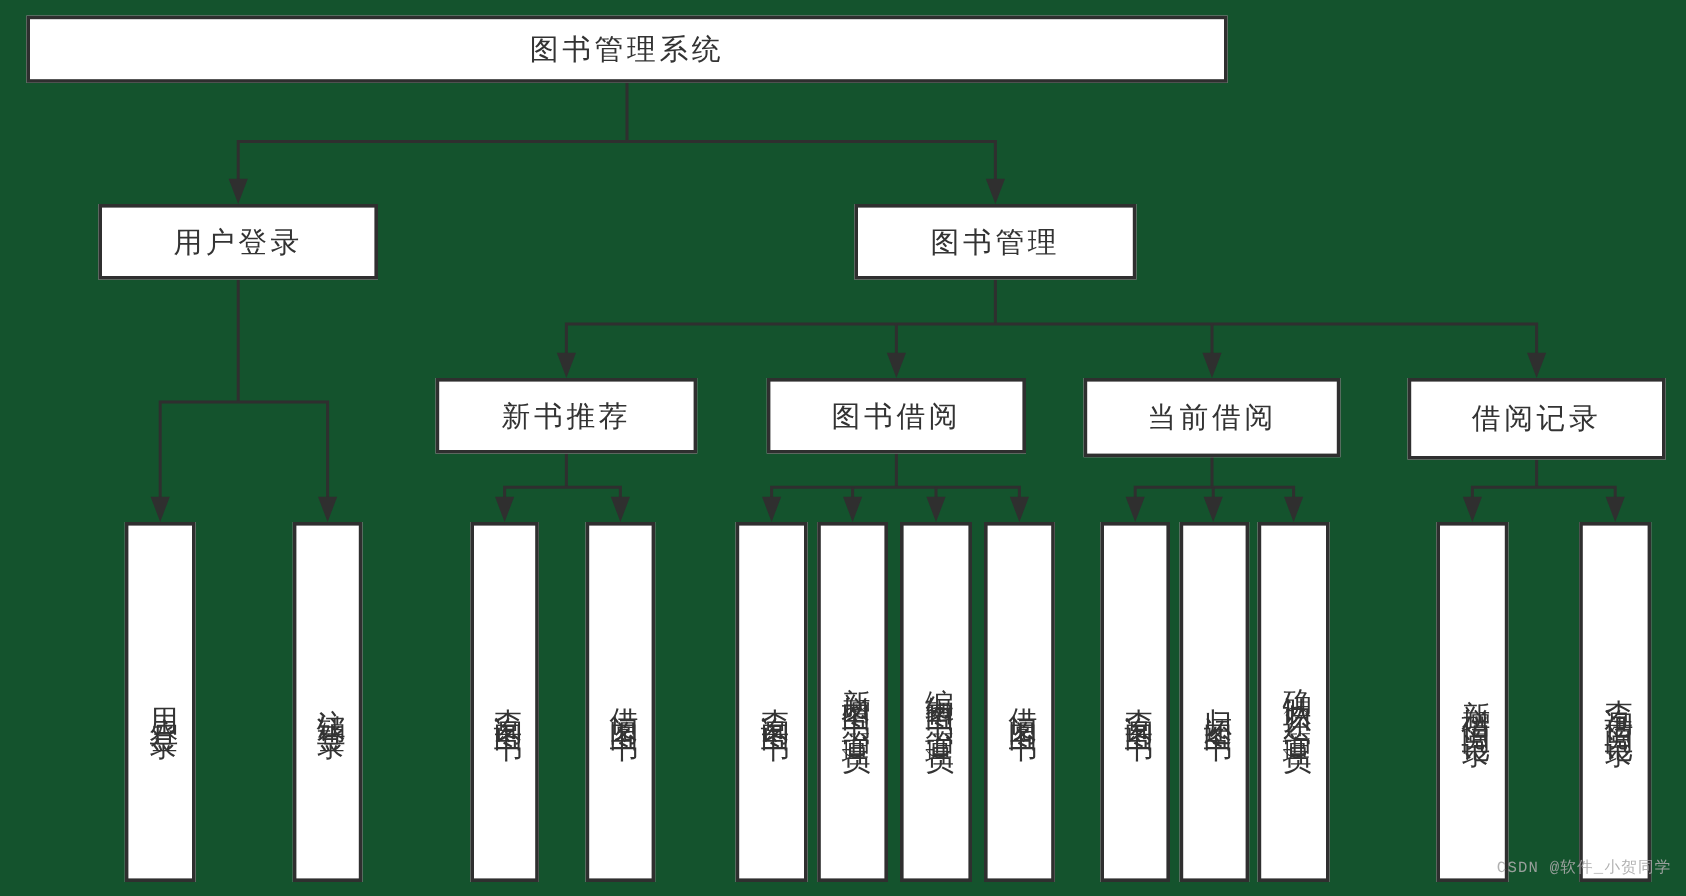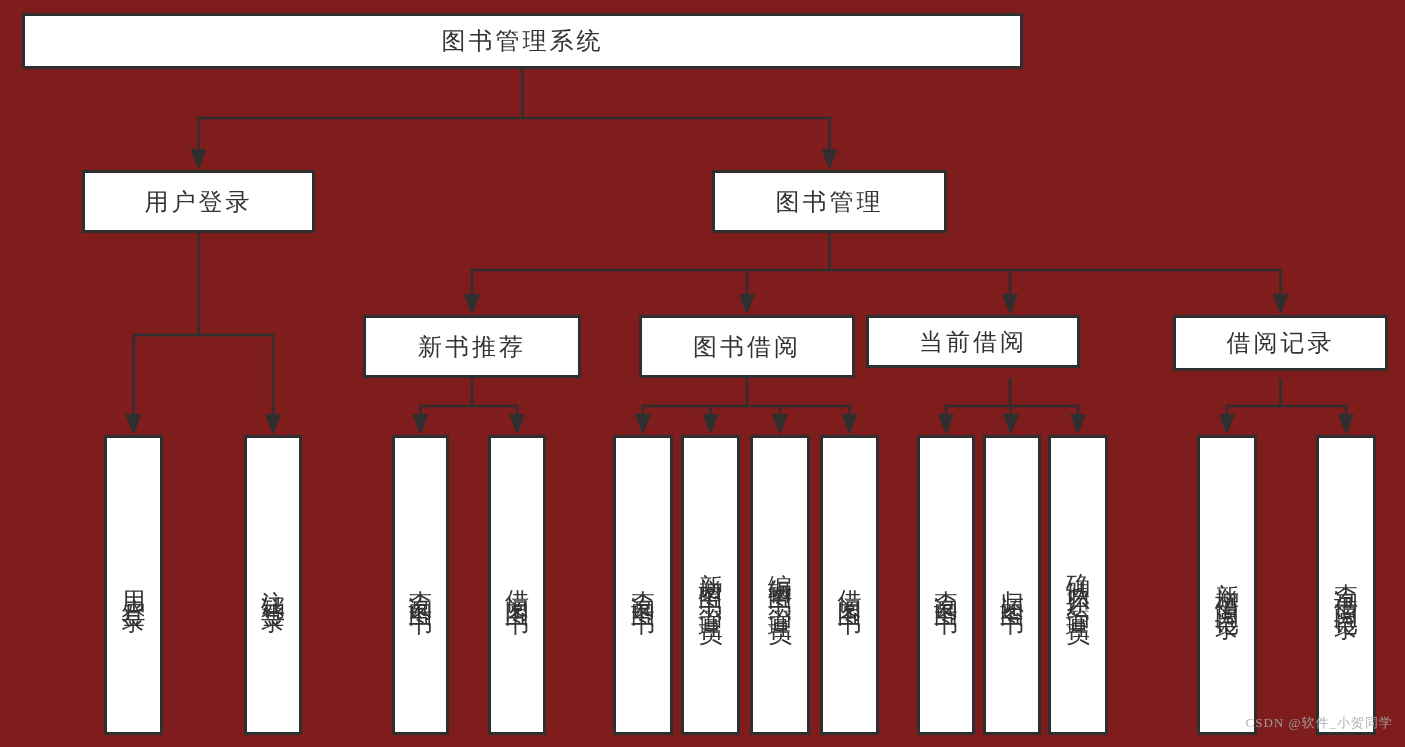--- a/index.html
+++ b/index.html
@@ -1,21 +1,21 @@
 <!DOCTYPE html>
 <html><head>
 <meta charset="utf-8">
 <style>
   html, body { margin: 0; padding: 0; background: #ffffff; }
   #canvas {
     position: relative;
     width: 1405px;
     height: 747px;
-    background: #7f1d1d;
-    font-family: Liberation Serif, serif;
+    background: #14532d;
+    font-family: Liberation Mono, monospace;
     overflow: hidden;
   }
   #connectors {
     position: absolute;
     left: 0; top: 0;
     pointer-events: none;
   }
   .hnode {
     position: absolute;
     box-sizing: border-box;
@@ -111,22 +111,22 @@
     <polygon points="1338,414 1354,414 1346,435" fill="#2f2f2f" stroke="none"></polygon>
   </svg>
 
   <div class="hnode" style="left:22px; top:13px; width:1001px; height:56px;">图书管理系统</div>
 
   <div class="hnode" style="left:82px; top:170px; width:233px; height:63px;">用户登录</div>
   <div class="hnode" style="left:712px; top:170px; width:235px; height:63px;">图书管理</div>
 
   <div class="hnode" style="left:363px; top:315px; width:218px; height:63px;">新书推荐</div>
   <div class="hnode" style="left:639px; top:315px; width:216px; height:63px;text-align:center;">图书借阅</div>
-  <div class="hnode" style="left:866px; top:315px; width:214px; height:53px;">当前借阅</div>
-  <div class="hnode" style="left:1173px; top:315px; width:215px; height:56px;">借阅记录</div>
+  <div class="hnode" style="left:903px; top:315px; width:214px; height:66px;">当前借阅</div>
+  <div class="hnode" style="left:1173px; top:315px; width:215px; height:68px;">借阅记录</div>
 
   <div class="vnode" style="left:104px; width:59px;">用户登录</div>
   <div class="vnode" style="left:244px; width:58px;">注销登录</div>
 
   <div class="vnode" style="left:392px; width:57px;">查询图书</div>
   <div class="vnode" style="left:488px; width:58px;">借阅图书</div>
 
   <div class="vnode" style="left:613px; width:60px;">查询图书</div>
   <div class="vnode" style="left:681px; width:59px;">新增图书（管理员）</div>
   <div class="vnode" style="left:750px; width:60px;">编辑图书（管理员）</div>

